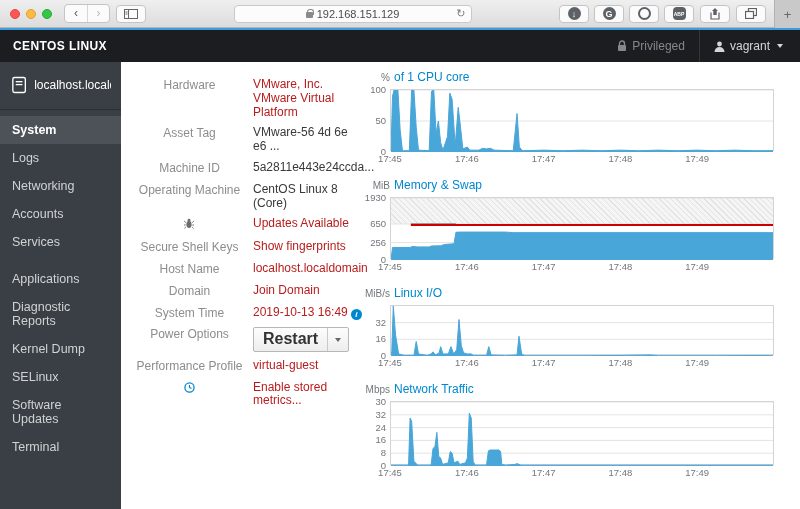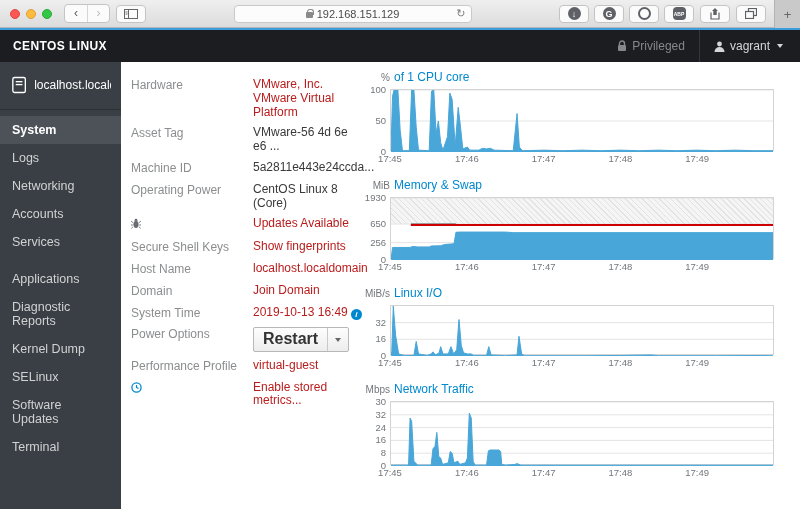--- a/index.html
+++ b/index.html
@@ -52,21 +52,21 @@
   .side-divider { border-top:1px solid #2c3035; margin:2px 0 6px 0; }
   .nav-item { font-size:12.5px; padding:7px 12px; cursor:default; color:#d1d2d3; }
   .nav-item.active { background:#4d5258; color:#fff; font-weight:bold; }
   .nav-item.gap { margin-top:9px; }
 
   .main { flex:1; display:flex; background:#fff; }
 
   
   .info-col { width:241px; flex-shrink:0; padding:16px 0 0 10px; font-size:12px; }
   .info-row { display:flex; margin-bottom:7px; line-height:1.15; }
-  .info-label { width:117px; text-align:left; color:#8b8d8f; flex-shrink:0; padding-top:1px; }
+  .info-label { width:117px; text-align:center; color:#8b8d8f; flex-shrink:0; padding-top:1px; }
   .info-value { margin-left:5px; width:112px; }
   .info-value a { color:#b91c1c; text-decoration:none; }
   .info-value .plain { color:#39393a; }
   .row-icon { display:inline-block; vertical-align:-1px; margin-right:1px; }
   .info-badge { display:inline-flex; width:11px; height:11px; border-radius:50%; background:#0088ce; color:#fff;
                 font-size:8px; font-weight:bold; align-items:center; justify-content:center; margin-left:3px; vertical-align:-1px; font-style:italic;}
   .split-btn { display:inline-flex; border:1px solid #b7b7b7; border-radius:2px; overflow:hidden; background:linear-gradient(#fdfdfd,#ededed); }
   .split-btn .main-part { padding:2px 9px; font-size:16px; color:#333; font-weight:bold; }
   .split-btn .caret-part { padding:2px 7px; border-left:1px solid #c9c9c9; display:flex; align-items:center; }
   .caret-dark { width:0; height:0; border-left:3px solid transparent; border-right:3px solid transparent; border-top:4px solid #666; }
@@ -199,21 +199,21 @@
         </div>
         <div class="info-row">
           <span class="info-label">Asset Tag</span>
           <span class="info-value"><span class="plain">VMware-56 4d 6e e6 ...</span></span>
         </div>
         <div class="info-row">
           <span class="info-label">Machine ID</span>
           <span class="info-value"><span class="plain">5a2811e443e24ccda...</span></span>
         </div>
         <div class="info-row">
-          <span class="info-label">Operating Power</span>
+          <span class="info-label">Operating Machine</span>
           <span class="info-value"><span class="plain">CentOS Linux 8 (Core)</span></span>
         </div>
         <div class="info-row">
           <span class="info-label"><span class="row-icon"><svg width="10" height="11" viewBox="0 0 10 11">
                 <ellipse cx="5" cy="6.5" rx="2.6" ry="3.4" fill="#6a6e73"></ellipse>
                 <circle cx="5" cy="2.2" r="1.4" fill="#6a6e73"></circle>
                 <line x1="1.8" y1="4.5" x2="0.2" y2="3.2" stroke="#6a6e73"></line>
                 <line x1="8.2" y1="4.5" x2="9.8" y2="3.2" stroke="#6a6e73"></line>
                 <line x1="1.6" y1="7" x2="0" y2="7" stroke="#6a6e73"></line>
                 <line x1="8.4" y1="7" x2="10" y2="7" stroke="#6a6e73"></line>

